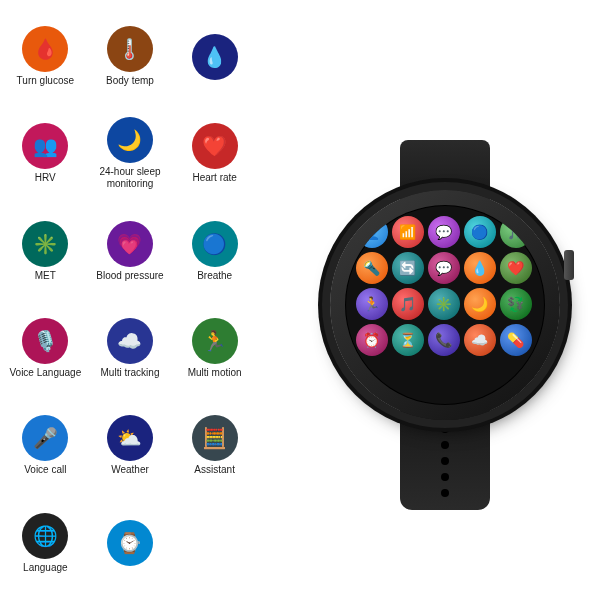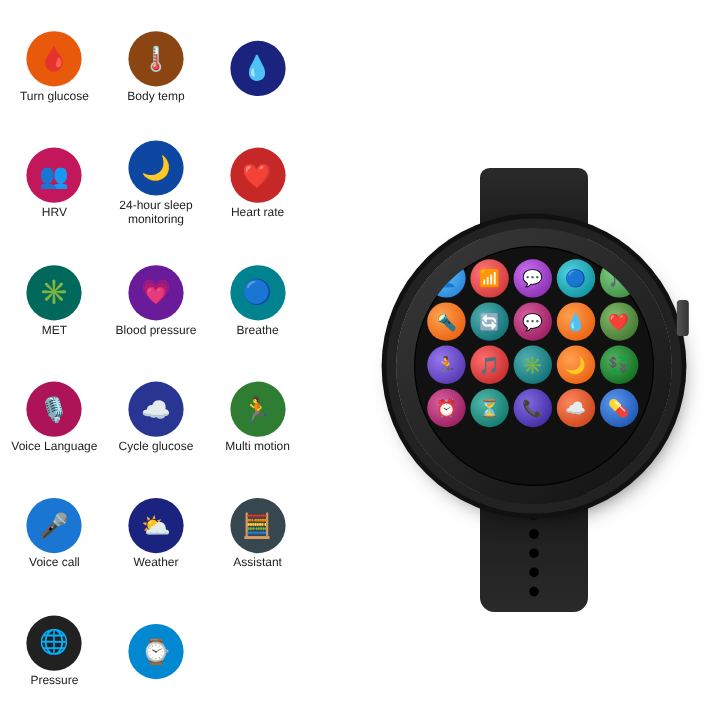--- a/index.html
+++ b/index.html
@@ -244,41 +244,41 @@
       <div class="feature-item">
         <div class="feature-icon bg-cyan">🔵</div>
         <div class="feature-label">Breathe</div>
       </div>
       <div class="feature-item">
         <div class="feature-icon bg-magenta">🎙️</div>
         <div class="feature-label">Voice Language</div>
       </div>
       <div class="feature-item">
         <div class="feature-icon bg-indigo">☁️</div>
-        <div class="feature-label">Cycle glucose</div>
+        <div class="feature-label">Multi tracking</div>
       </div>
       <div class="feature-item">
         <div class="feature-icon bg-green">🏃</div>
         <div class="feature-label">Multi motion</div>
       </div>
       <div class="feature-item">
         <div class="feature-icon bg-blue-medium">🎤</div>
         <div class="feature-label">Voice call</div>
       </div>
       <div class="feature-item">
         <div class="feature-icon bg-dark-blue">⛅</div>
         <div class="feature-label">Weather</div>
       </div>
       <div class="feature-item">
         <div class="feature-icon bg-gray">🧮</div>
         <div class="feature-label">Assistant</div>
       </div>
       <div class="feature-item">
         <div class="feature-icon bg-dark">🌐</div>
-        <div class="feature-label">Pressure</div>
+        <div class="feature-label">Language</div>
       </div>
       <div class="feature-item">
         <div class="feature-icon bg-blue-light">⌚</div>
       </div>
     </div>
 
   <div class="watch-container">
     <div class="watch-outer">
 
       <div class="band-top"></div>

